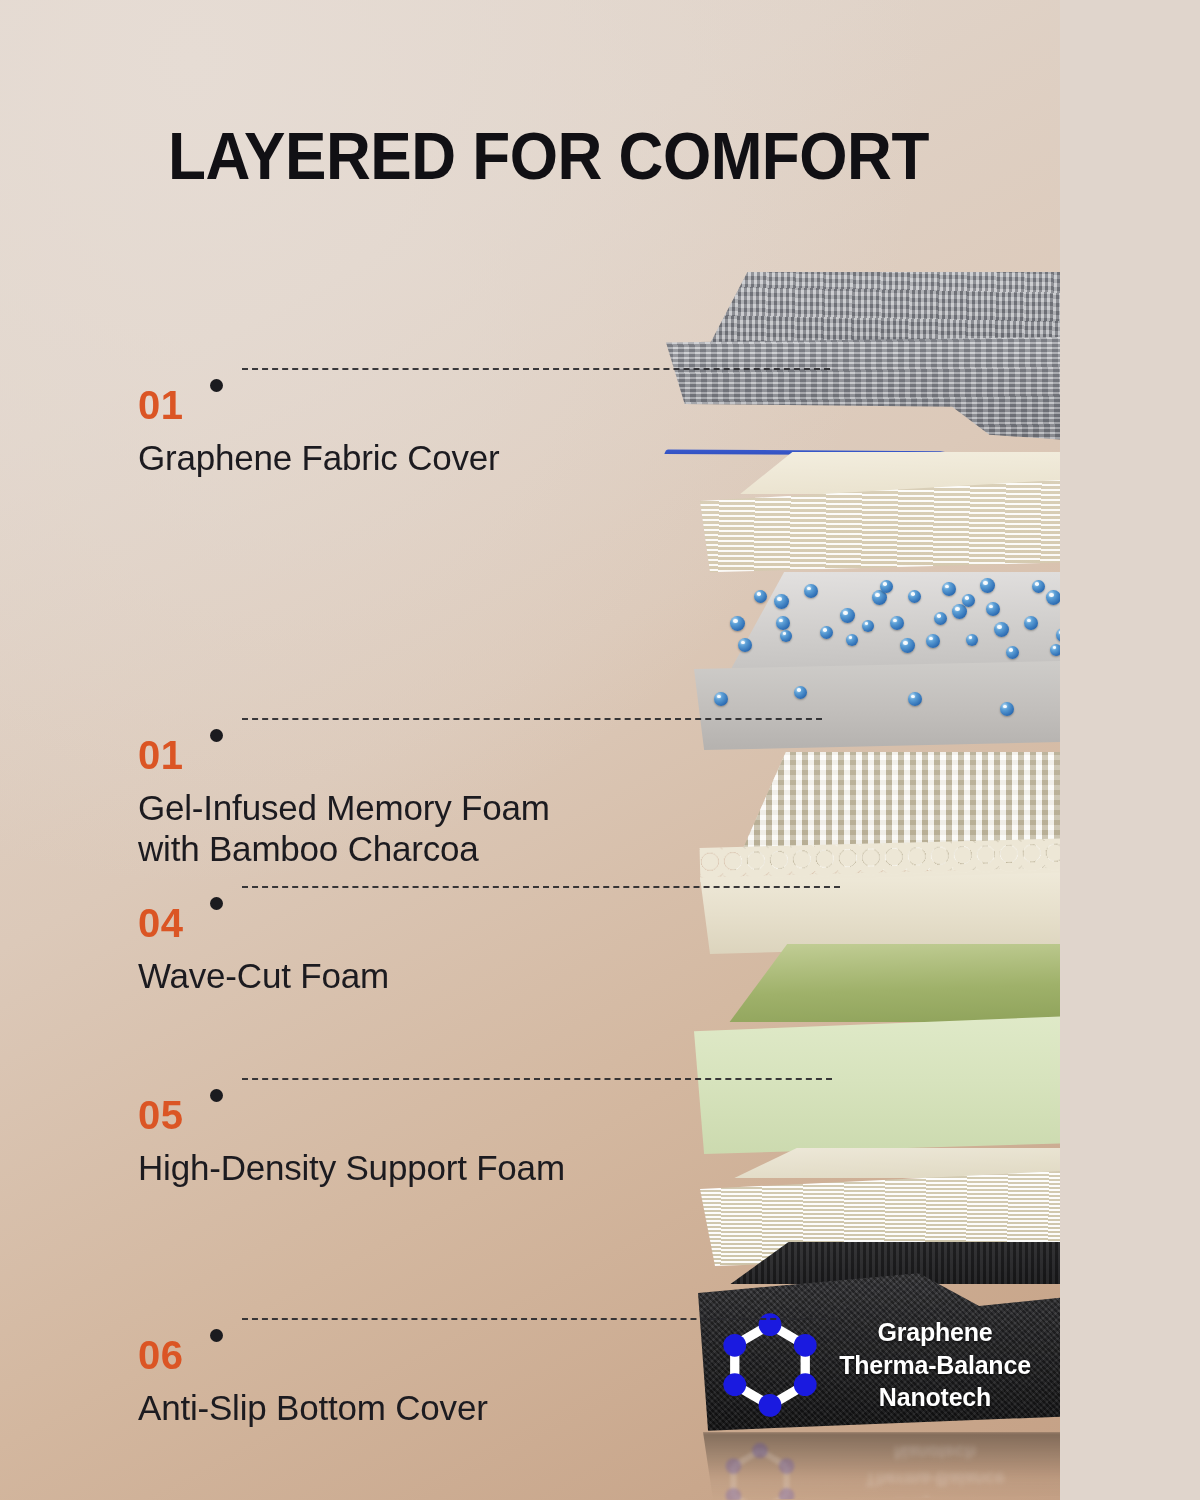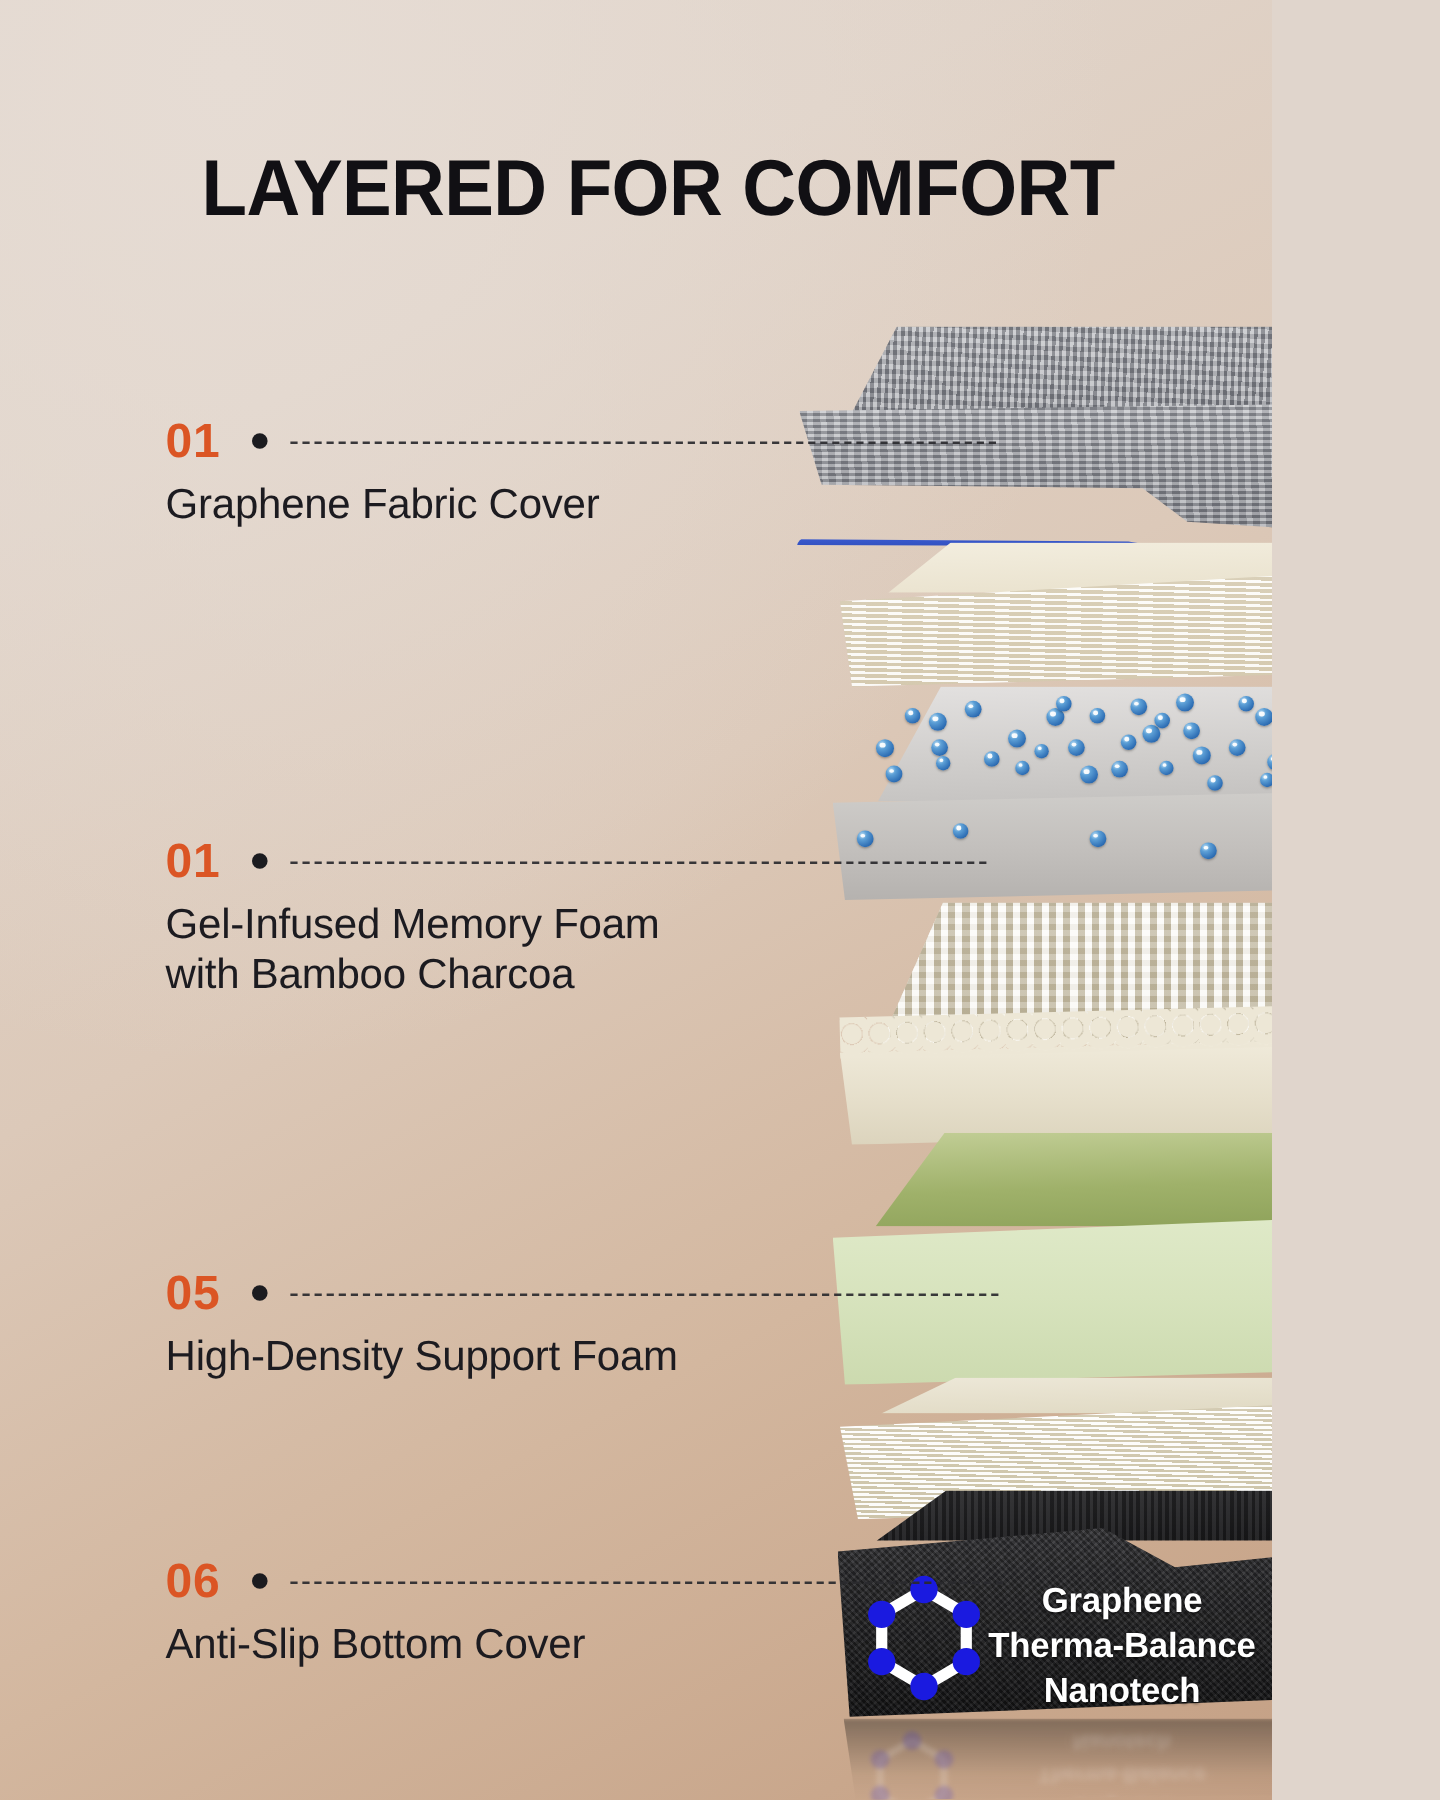--- a/index.html
+++ b/index.html
@@ -25,20 +25,21 @@
     transform:scaleX(0.94);transform-origin:left center;
   }
 
   
   .callout{position:absolute;left:138px;}
   .num{
     font-family:"Liberation Sans", sans-serif;
     font-weight:700;font-size:40px;letter-spacing:0.5px;
     color:#DB5524;line-height:1;display:inline-block;
     vertical-align:middle;
+    margin-top:37px;
   }
   .dot{
     display:inline-block;width:13px;height:13px;border-radius:50%;
     background:#1B1B1F;vertical-align:middle;margin-left:22px;
     position:relative;top:-1px;
   }
   .lead{
     position:absolute;height:0;border-top:2.2px dashed #2A2A2E;
     top:20px;opacity:.92;
   }
@@ -209,21 +210,21 @@
     opacity:.92;
   }
 
   
   .logo{position:absolute;left:718px;top:1308px;width:104px;height:114px;}
   .logo svg{width:100%;height:100%;display:block;}
   .logotext{
     position:absolute;left:816px;top:1316px;width:238px;
     text-align:center;color:#FFFFFF;
     font-family:"Liberation Sans", sans-serif;
-    font-weight:700;font-size:29px;line-height:1.30;
+    font-weight:700;font-size:25px;line-height:1.30;
     letter-spacing:-0.2px;
     text-shadow:0 1px 3px rgba(0,0,0,.85);
     white-space:pre-line;
   }
 
   
   .reflection{
     position:absolute;left:698px;top:1432px;width:502px;height:68px;
     background:linear-gradient(180deg,rgba(30,26,22,.42) 0%,rgba(120,96,74,.10) 70%,rgba(0,0,0,0) 100%);
     clip-path:polygon(1% 0, 100% 0, 100% 92%, 3% 100%);
@@ -402,20 +403,26 @@
 
 
   <div class="callout" style="top:698px">
     <span class="num">01</span>
     <span class="dot"></span>
     <span class="lead" style="left:104px;width:580px"></span>
     <div class="ctext">Gel-Infused Memory Foam
 with Bamboo Charcoa</div>
   </div>
 
+  <div class="callout" style="top:866px">
+    <span class="num">04</span>
+    <span class="dot"></span>
+    <span class="lead" style="left:104px;width:598px"></span>
+    <div class="ctext">Wave-Cut Foam</div>
+  </div>
 
   <div class="callout" style="top:1058px">
     <span class="num">05</span>
     <span class="dot"></span>
     <span class="lead" style="left:104px;width:590px"></span>
     <div class="ctext">High-Density Support Foam</div>
   </div>
 
   <div class="callout" style="top:1298px">
     <span class="num">06</span>

